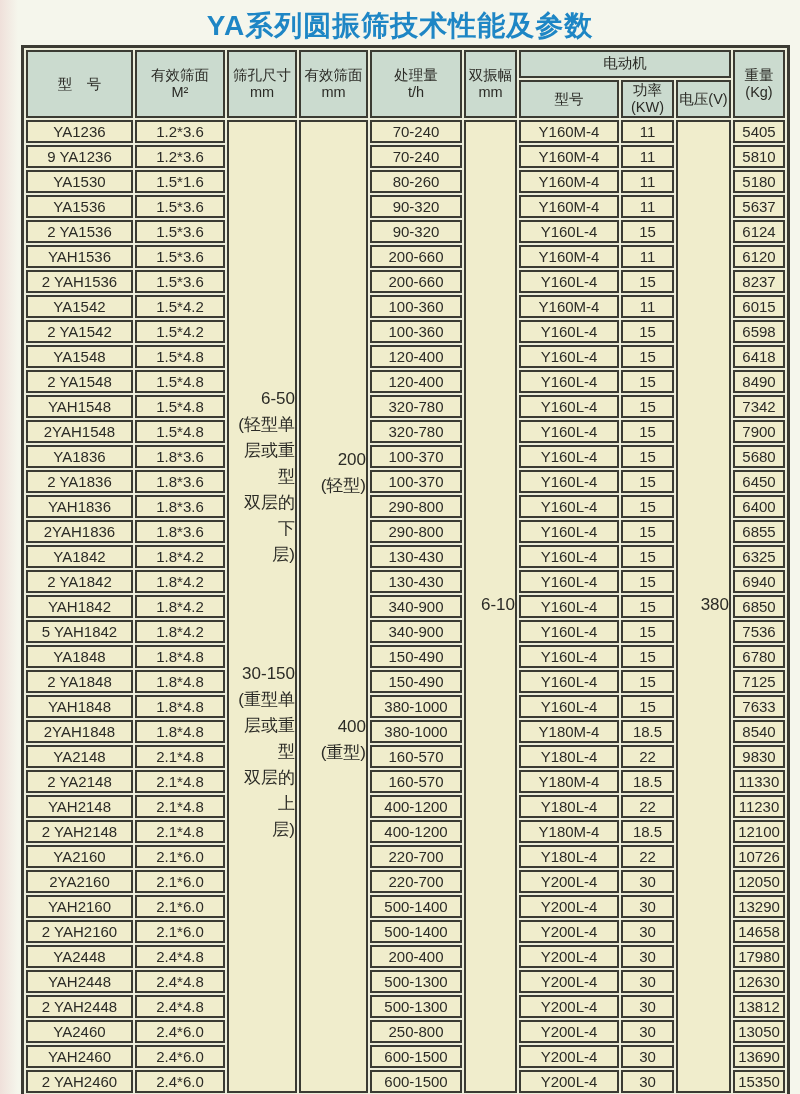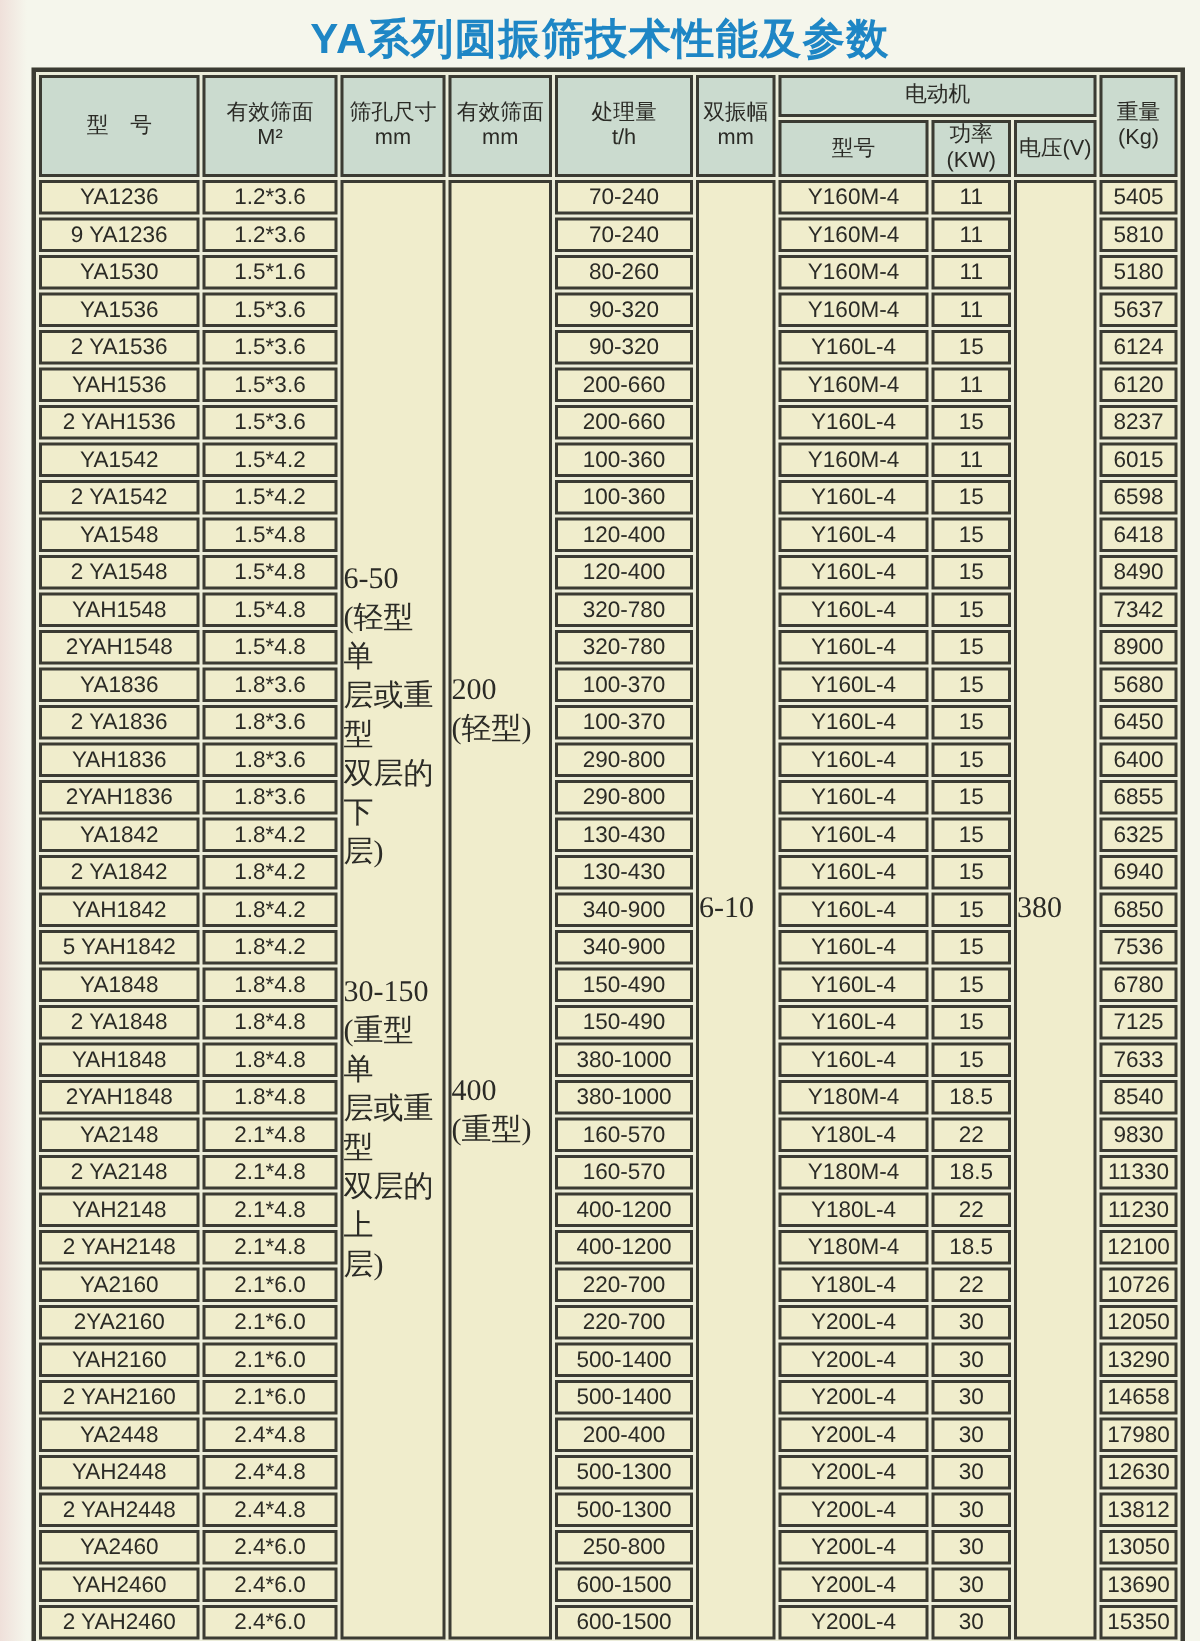--- a/index.html
+++ b/index.html
@@ -51,25 +51,24 @@
   tbody td {
     background: #f0edcc;
     font-size: 15px;
     height: 23px;
   }
   td.merged { position: relative; }
   .mblock {
     position: absolute;
     left: 0; right: 0;
     transform: translateY(-50%);
-    text-align: left;
+    text-align: right;
     white-space: pre-line;
-    font-size: 20px;
+    font-size: 17px;
     line-height: 26px;
-    font-family: Liberation Serif, serif;
   }
 </style>
 </head>
 <body>
 
 <div class="page-title">YA系列圆振筛技术性能及参数</div>
 
 <div class="table-frame">
   <table class="spec">
     <colgroup>
@@ -228,21 +227,21 @@
           <td>Y160L-4</td>
           <td>15</td>
           <td>7342</td>
         </tr>
         <tr>
           <td>2YAH1548</td>
           <td>1.5*4.8</td>
           <td>320-780</td>
           <td>Y160L-4</td>
           <td>15</td>
-          <td>8900</td>
+          <td>7900</td>
         </tr>
         <tr>
           <td>YA1836</td>
           <td>1.8*3.6</td>
           <td>100-370</td>
           <td>Y160L-4</td>
           <td>15</td>
           <td>5680</td>
         </tr>
         <tr>

